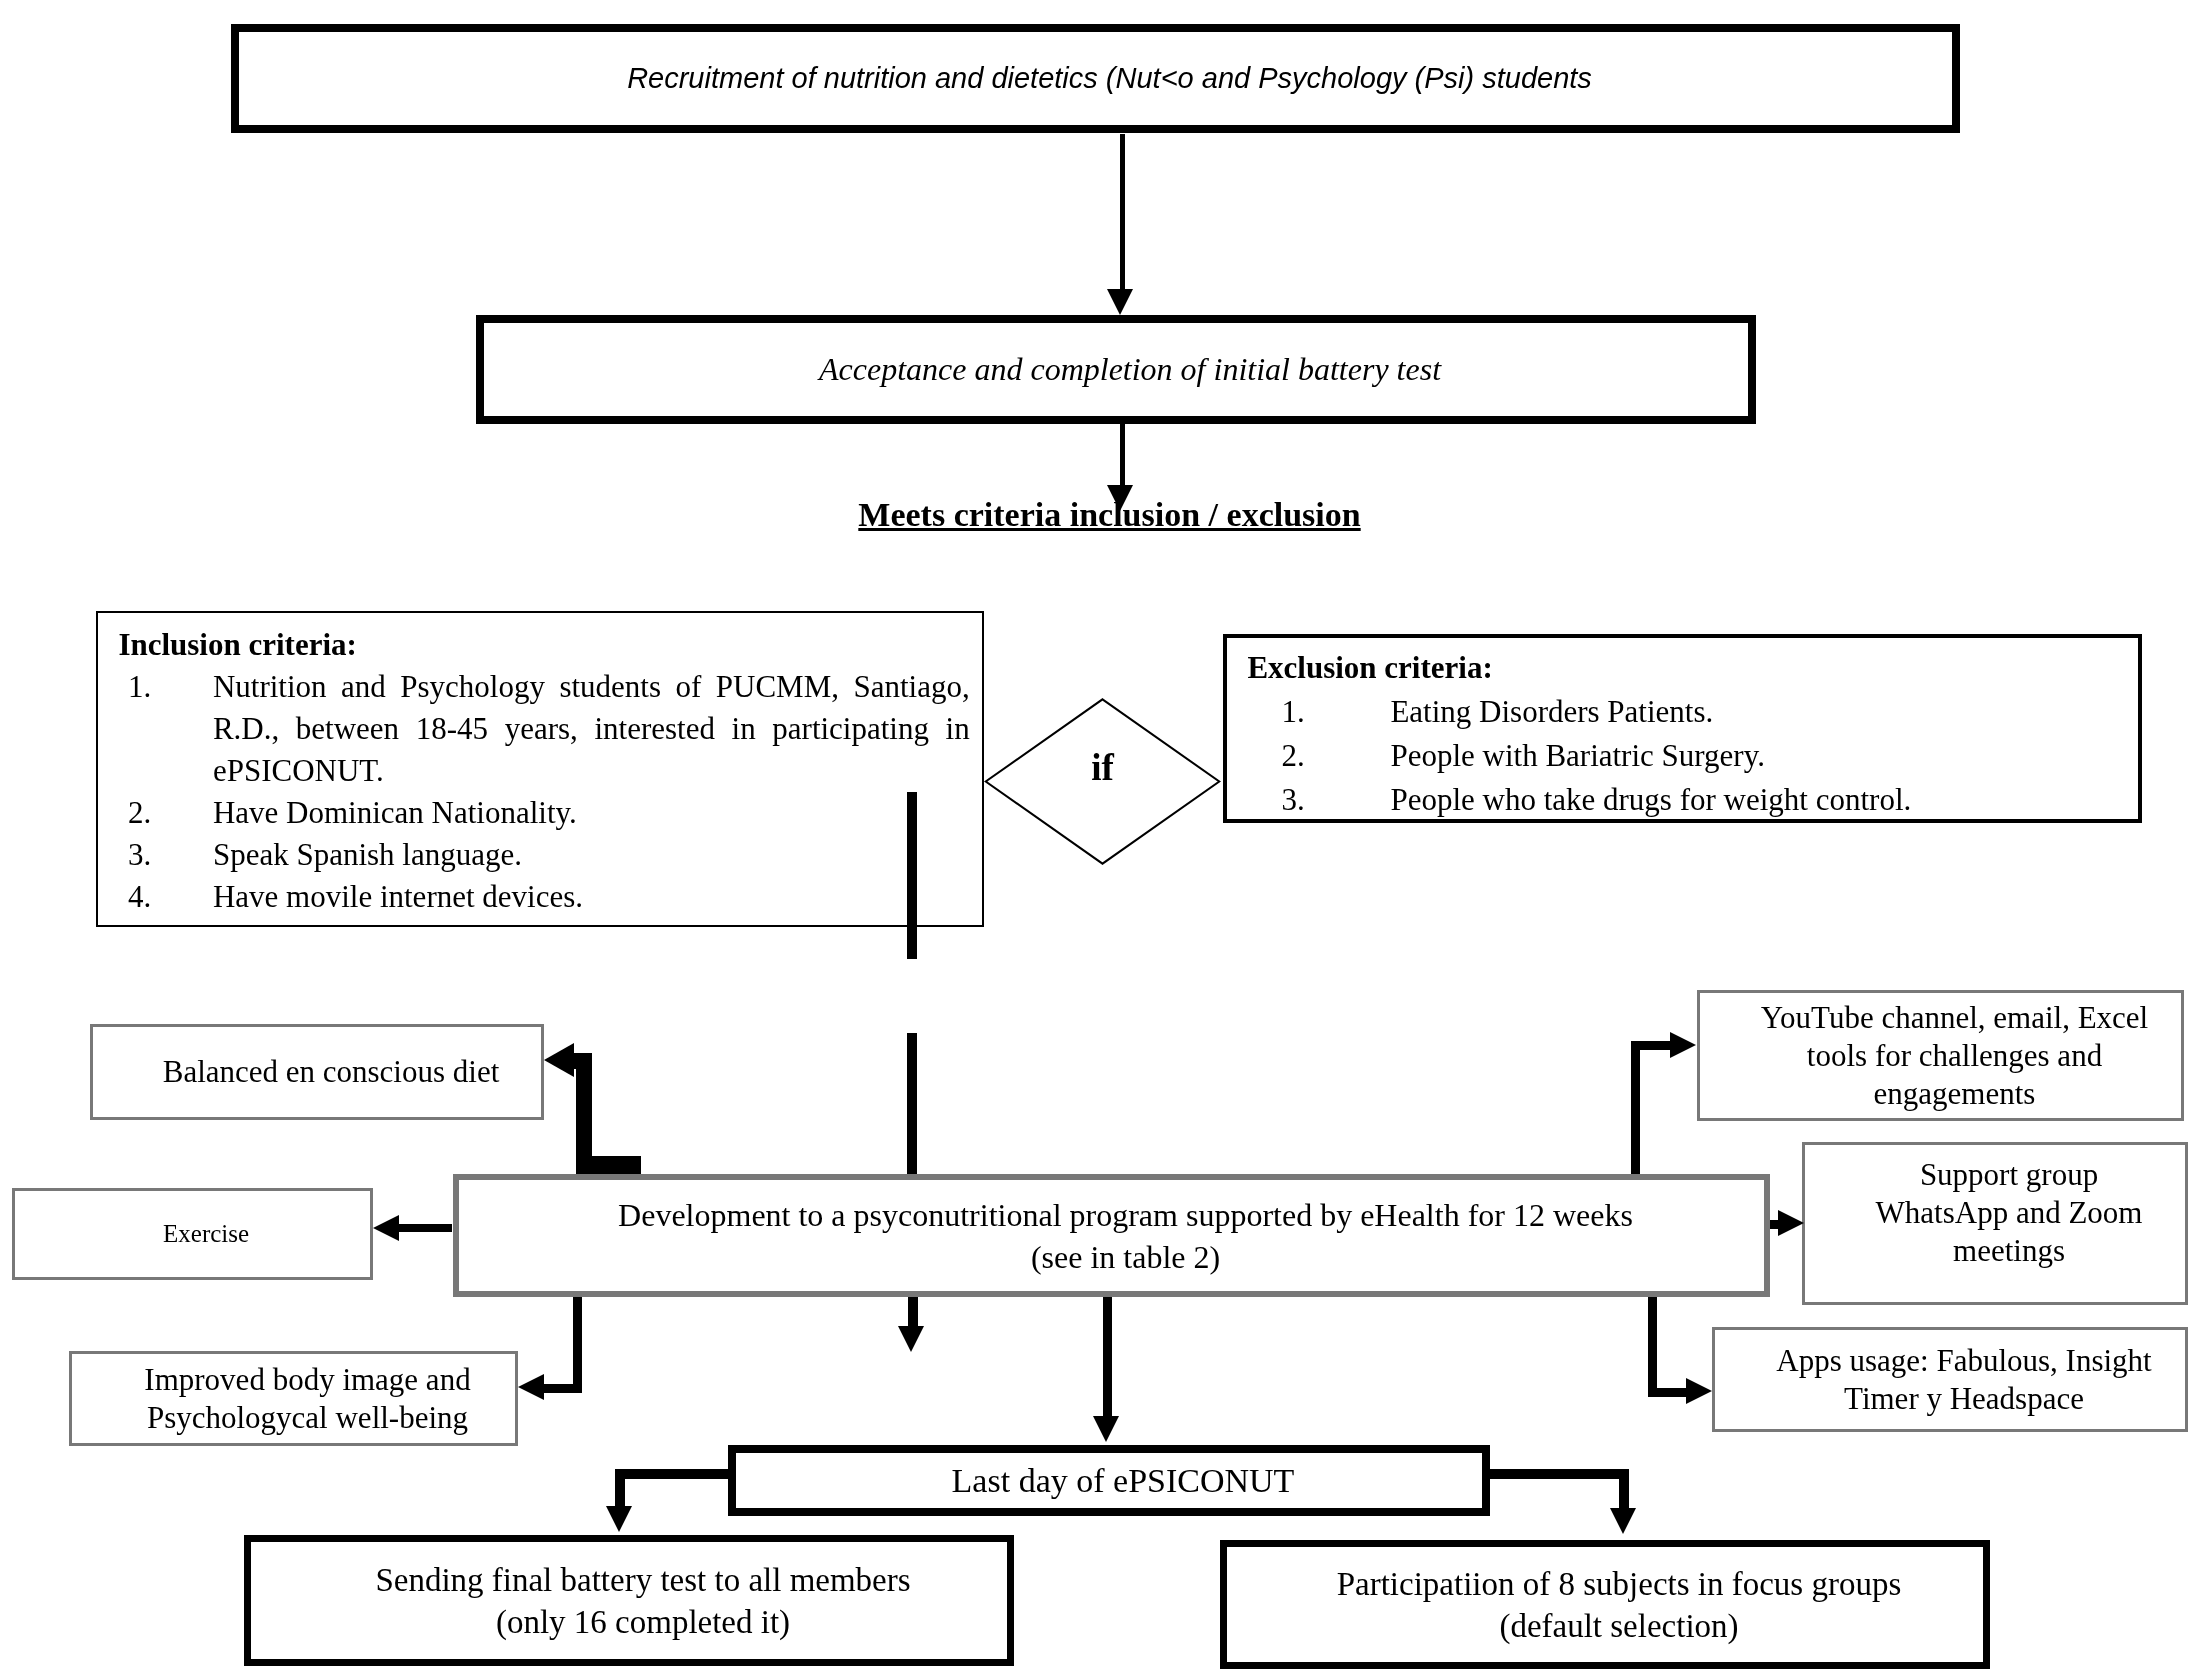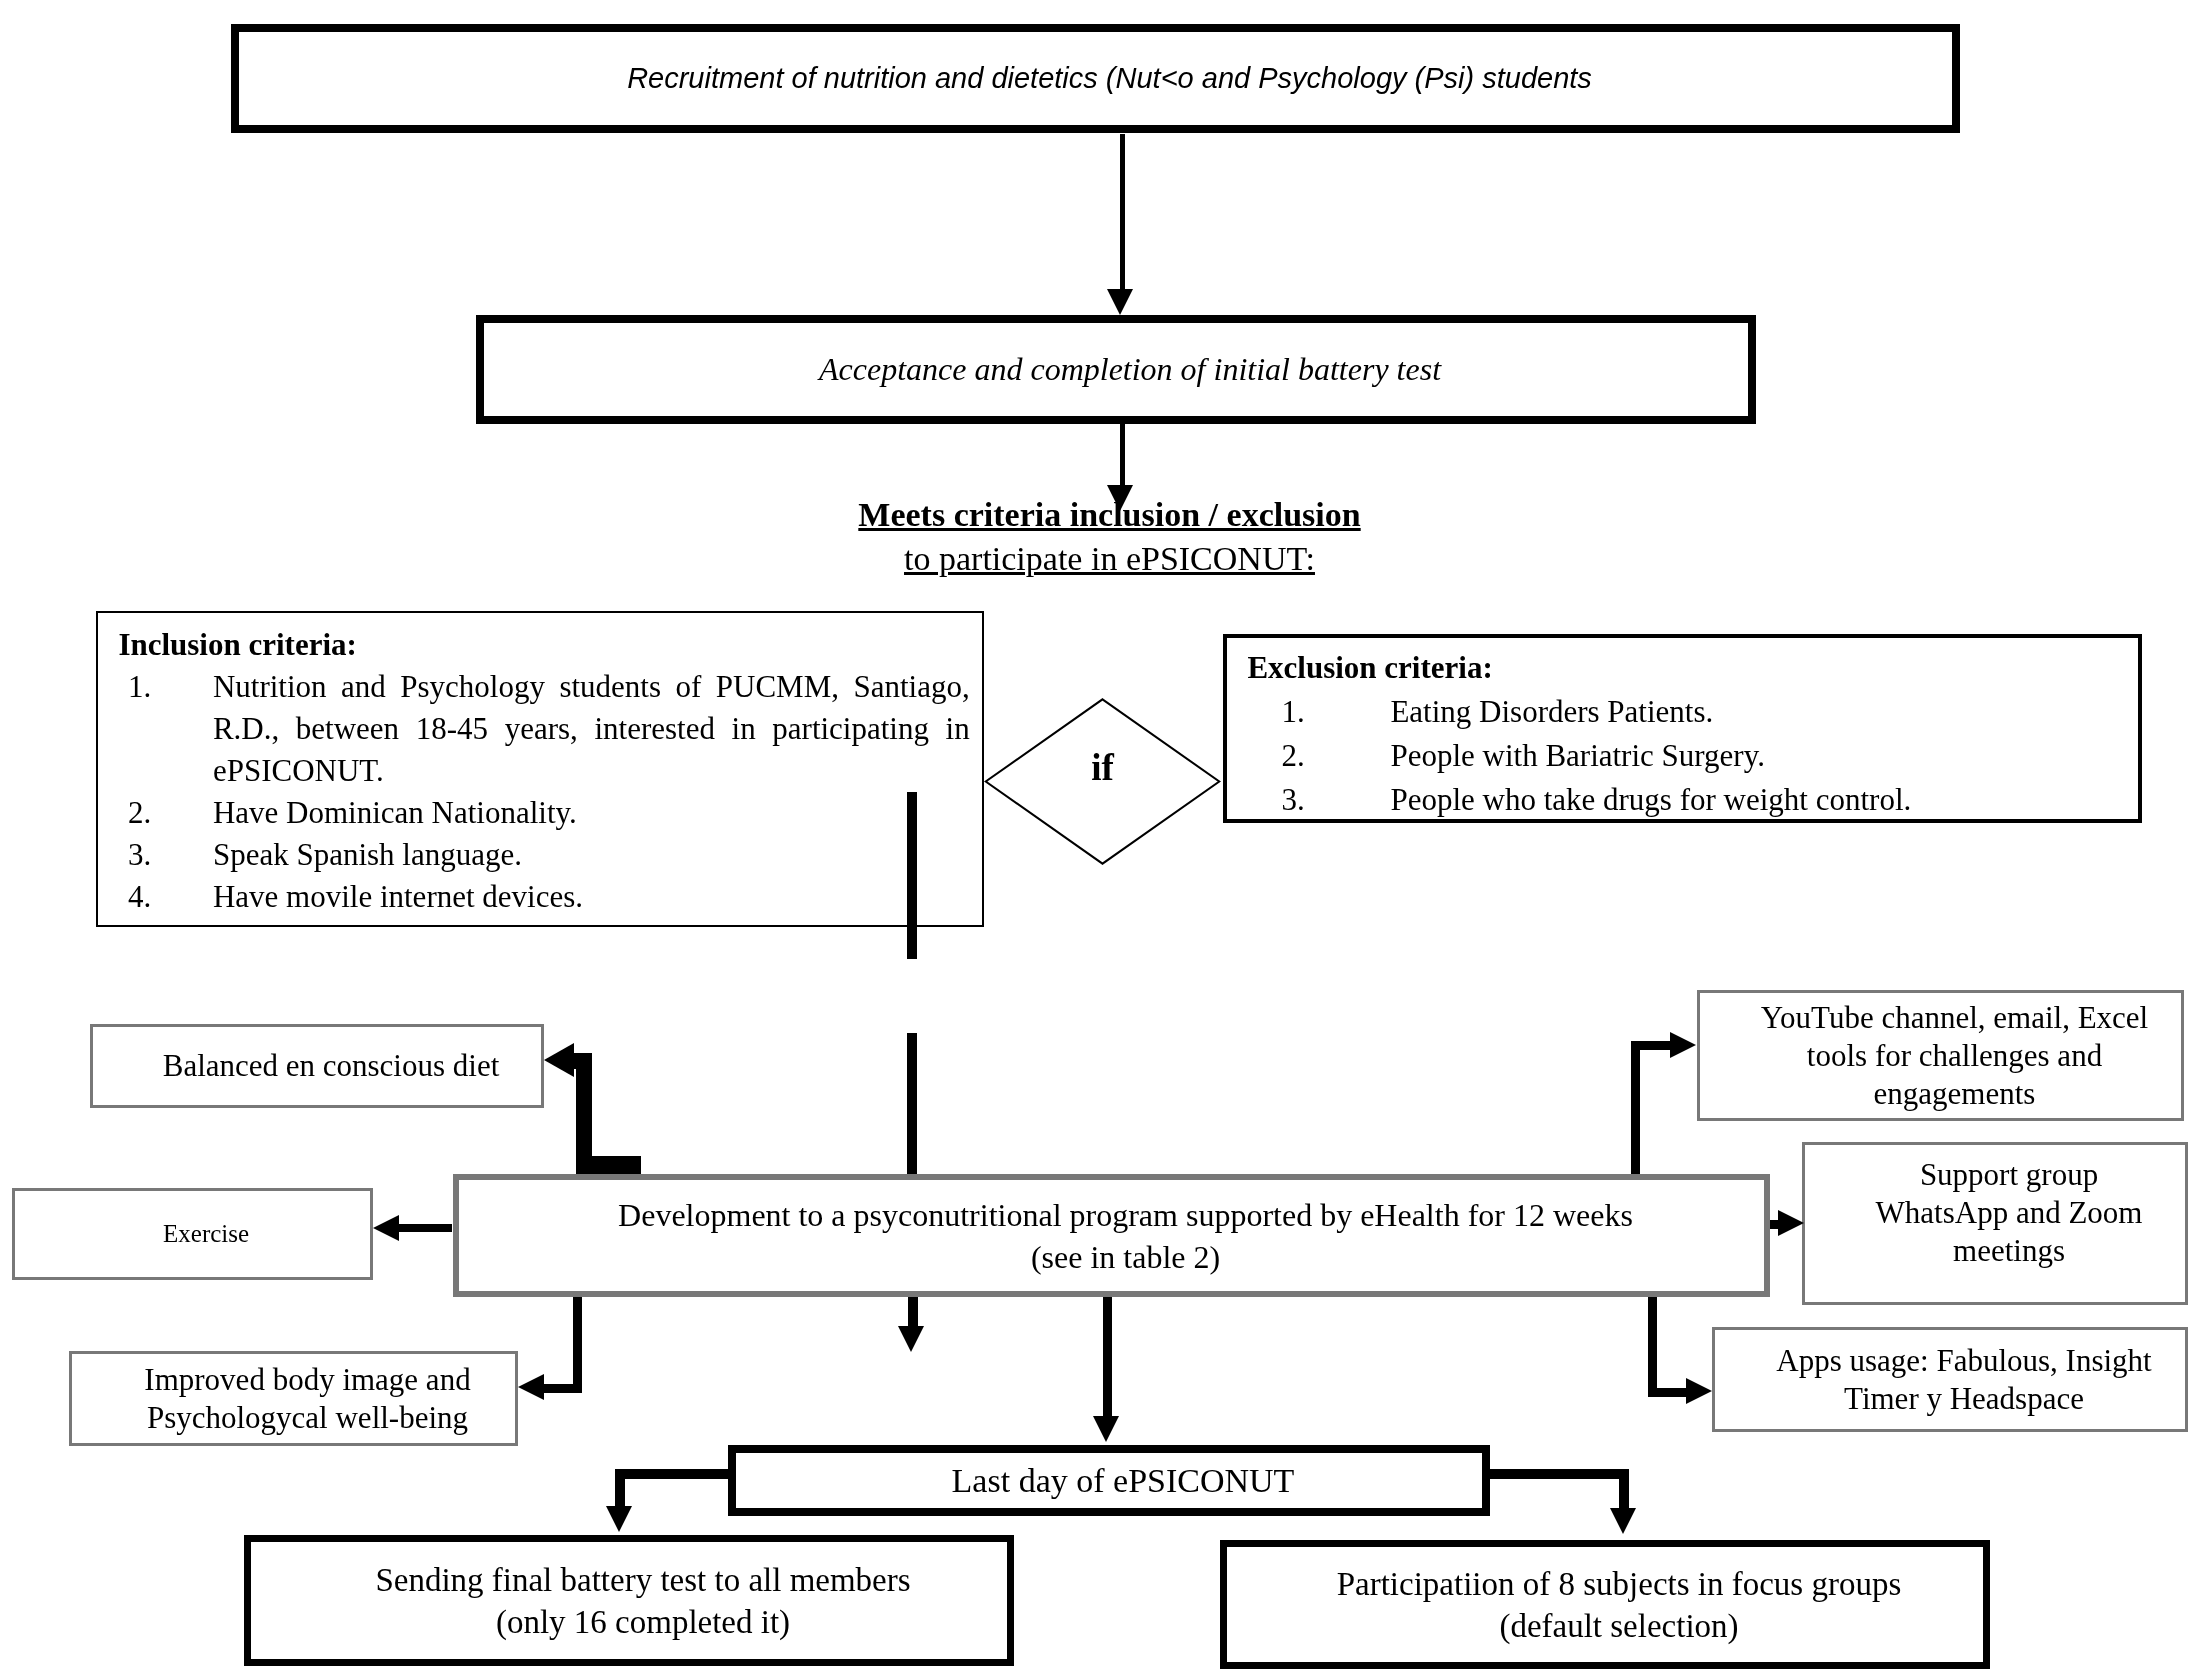--- a/index.html
+++ b/index.html
@@ -45,21 +45,20 @@
   <div class="box bk12" style="left:231px;top:24px;width:1729px;height:109px;">
     <div class="sansit" style="font-size:29px;">Recruitment of nutrition and dietetics (Nut&lt;o and Psychology (Psi) students</div>
   </div>
 
   <div class="box bk12" style="left:476px;top:315px;width:1280px;height:109px;">
     <div class="it" style="font-size:32px;">Acceptance and completion of initial battery test</div>
   </div>
 
   <div class="caption" style="left:429px;top:493px;width:1361px;font-size:34px;line-height:44px;">
     <div class="bd">Meets criteria inclusion / exclusion</div>
-    <div>to participate in ePSICONUT:</div>
   </div>
 
   <div class="crit bk4" style="left:96px;top:611px;width:888px;height:316px;font-size:31px;line-height:42px;padding:11px 0 0 20.4px;">
     <div class="ctitle">Inclusion criteria:</div>
     <div class="crow">
       <span class="cnum">1.</span>
       <span class="ctxt just">Nutrition and Psychology students of PUCMM, Santiago, R.D., between 18-45 years, interested in participating in ePSICONUT.</span>
     </div>
     <div class="crow">
       <span class="cnum">2.</span>
@@ -95,21 +94,21 @@
     <polygon points="174,2 346,123 174,244 2,123" fill="#ffffff" stroke="#000000" stroke-width="3"></polygon>
   </svg>
   <div class="if-label" style="left:984px;top:746px;width:237px;">if</div>
 
 
   <div class="box gy9" style="left:453px;top:1174px;width:1317px;height:123px;font-size:32px;line-height:42px;">
     <div>Development to a psyconutritional program supported by eHealth for 12 weeks</div>
     <div>(see in table 2)</div>
   </div>
 
-  <div class="box gy5" style="left:90px;top:1024px;width:454px;height:84px;font-size:31px;">
+  <div class="box gy5" style="left:90px;top:1024px;width:454px;height:96px;font-size:31px;">
     <div>Balanced en conscious diet</div>
   </div>
 
   <div class="box gy5" style="left:11.6px;top:1188px;width:361px;height:92px;font-size:25px;">
     <div>Exercise</div>
   </div>
 
   <div class="box gy5" style="left:69px;top:1351px;width:449px;height:95px;font-size:31px;line-height:38px;">
     <div>Improved body image and</div>
     <div>Psychologycal well-being</div>

